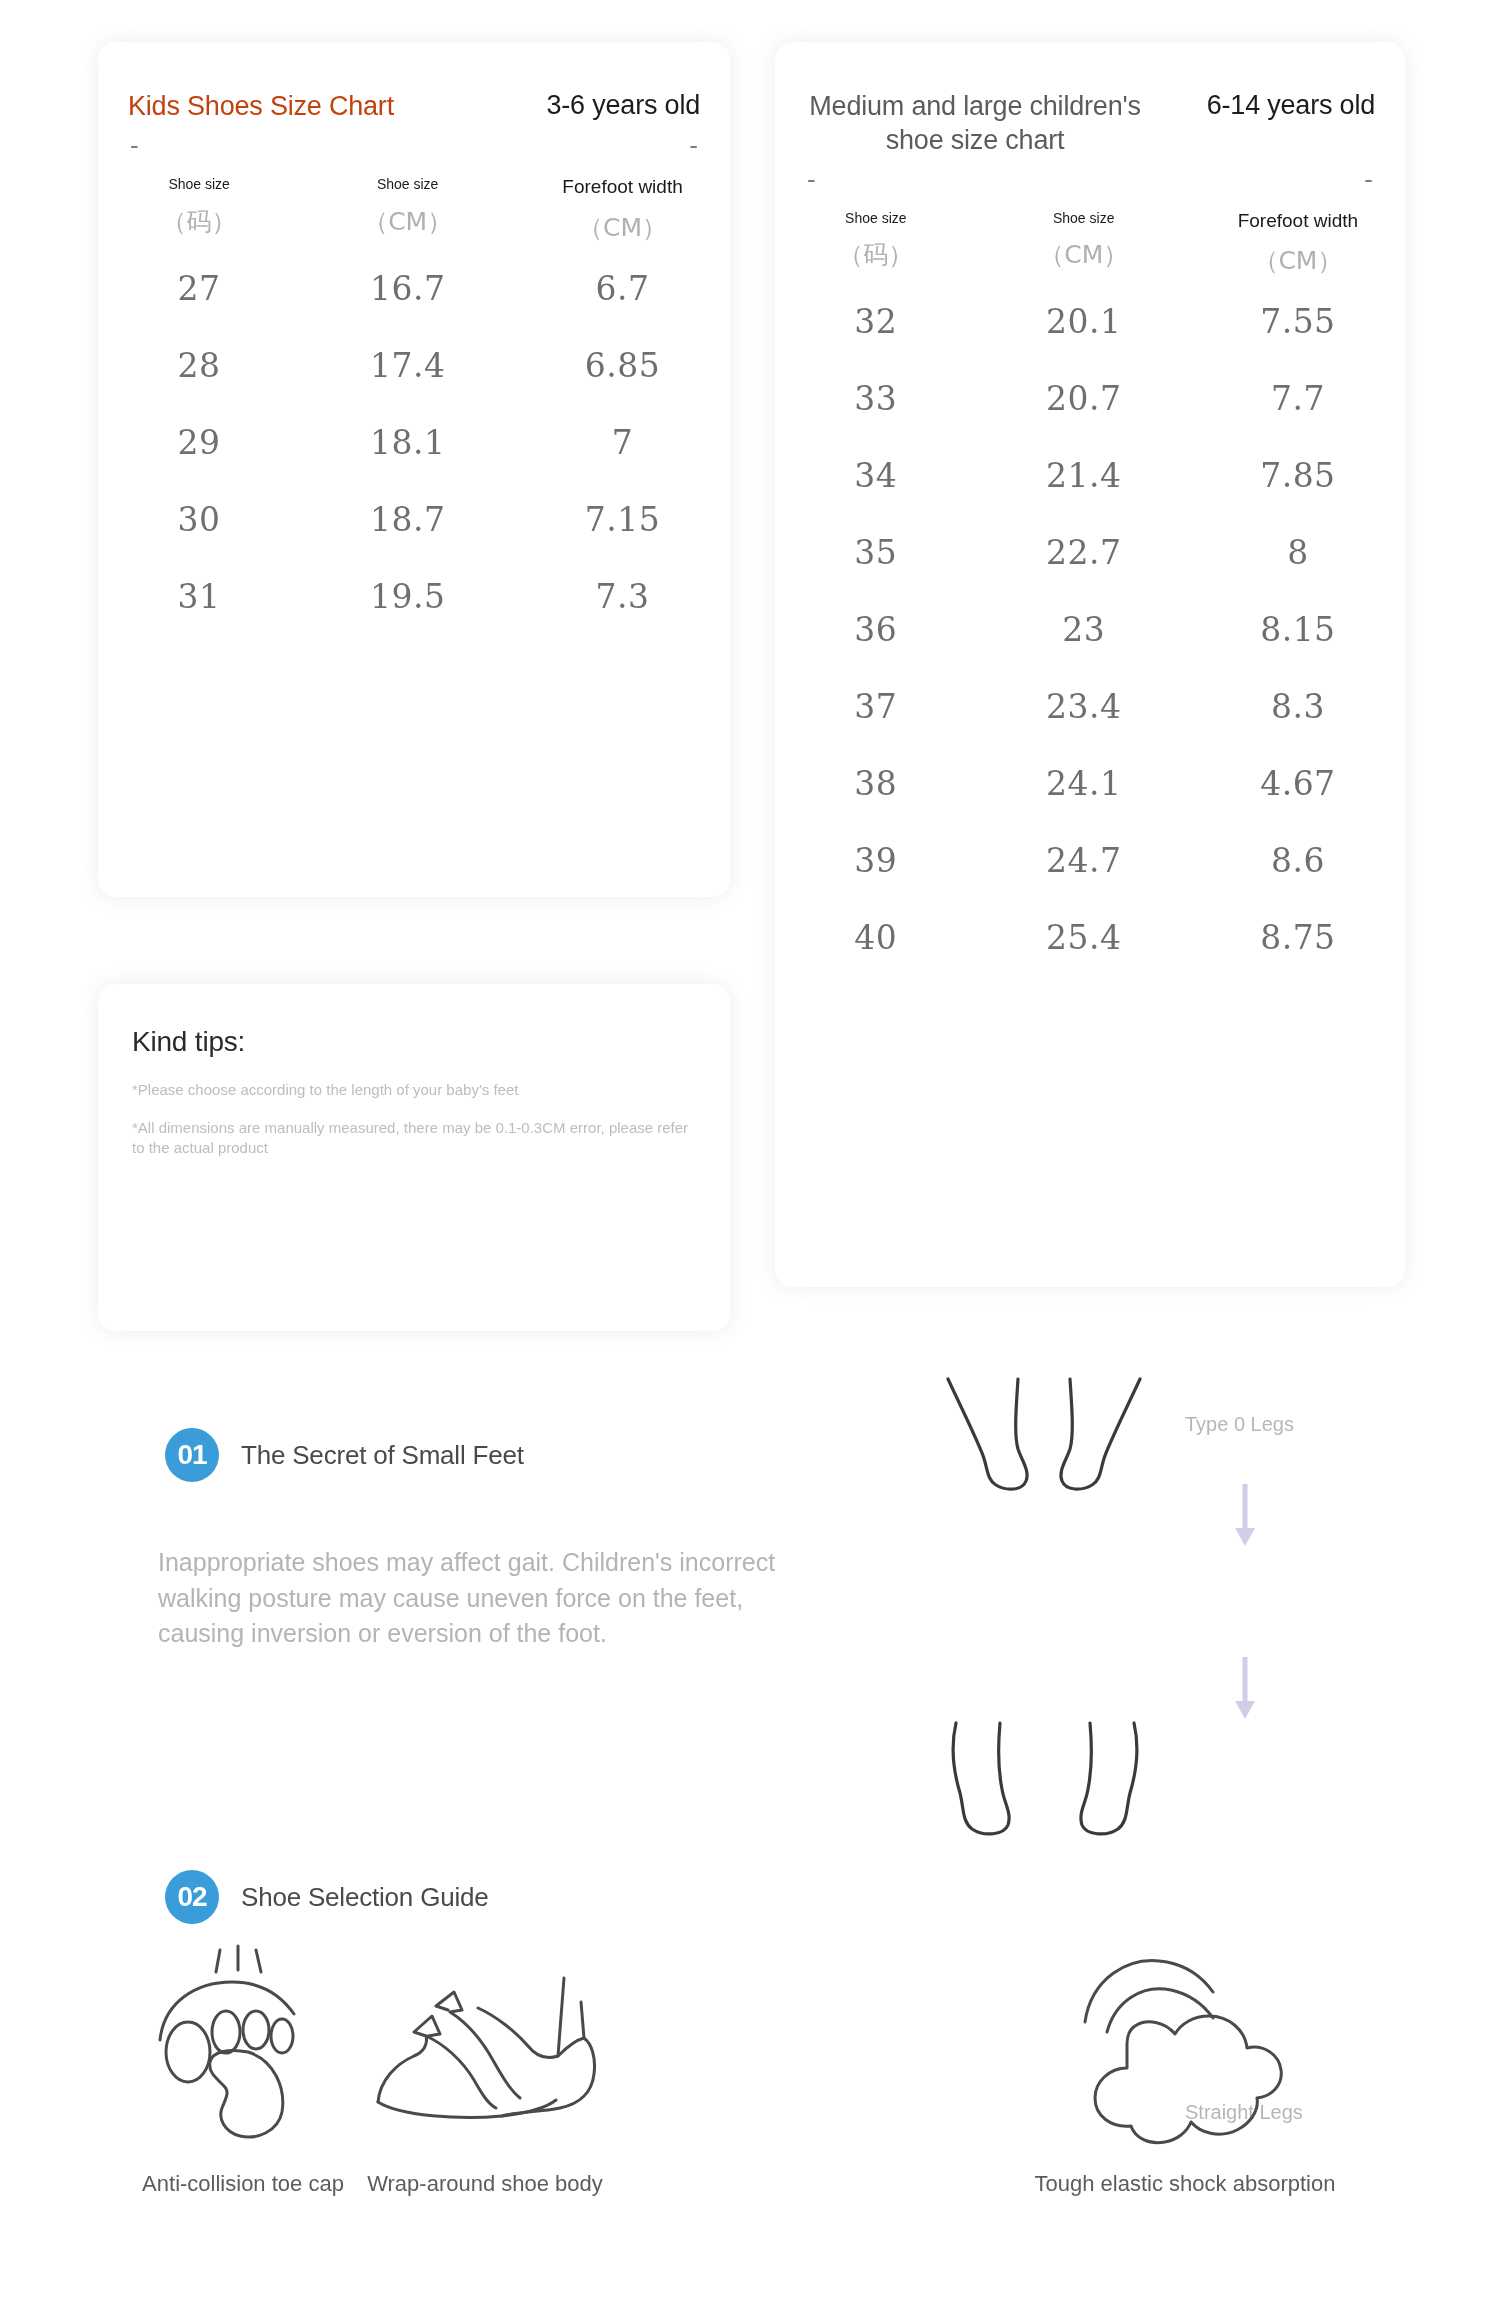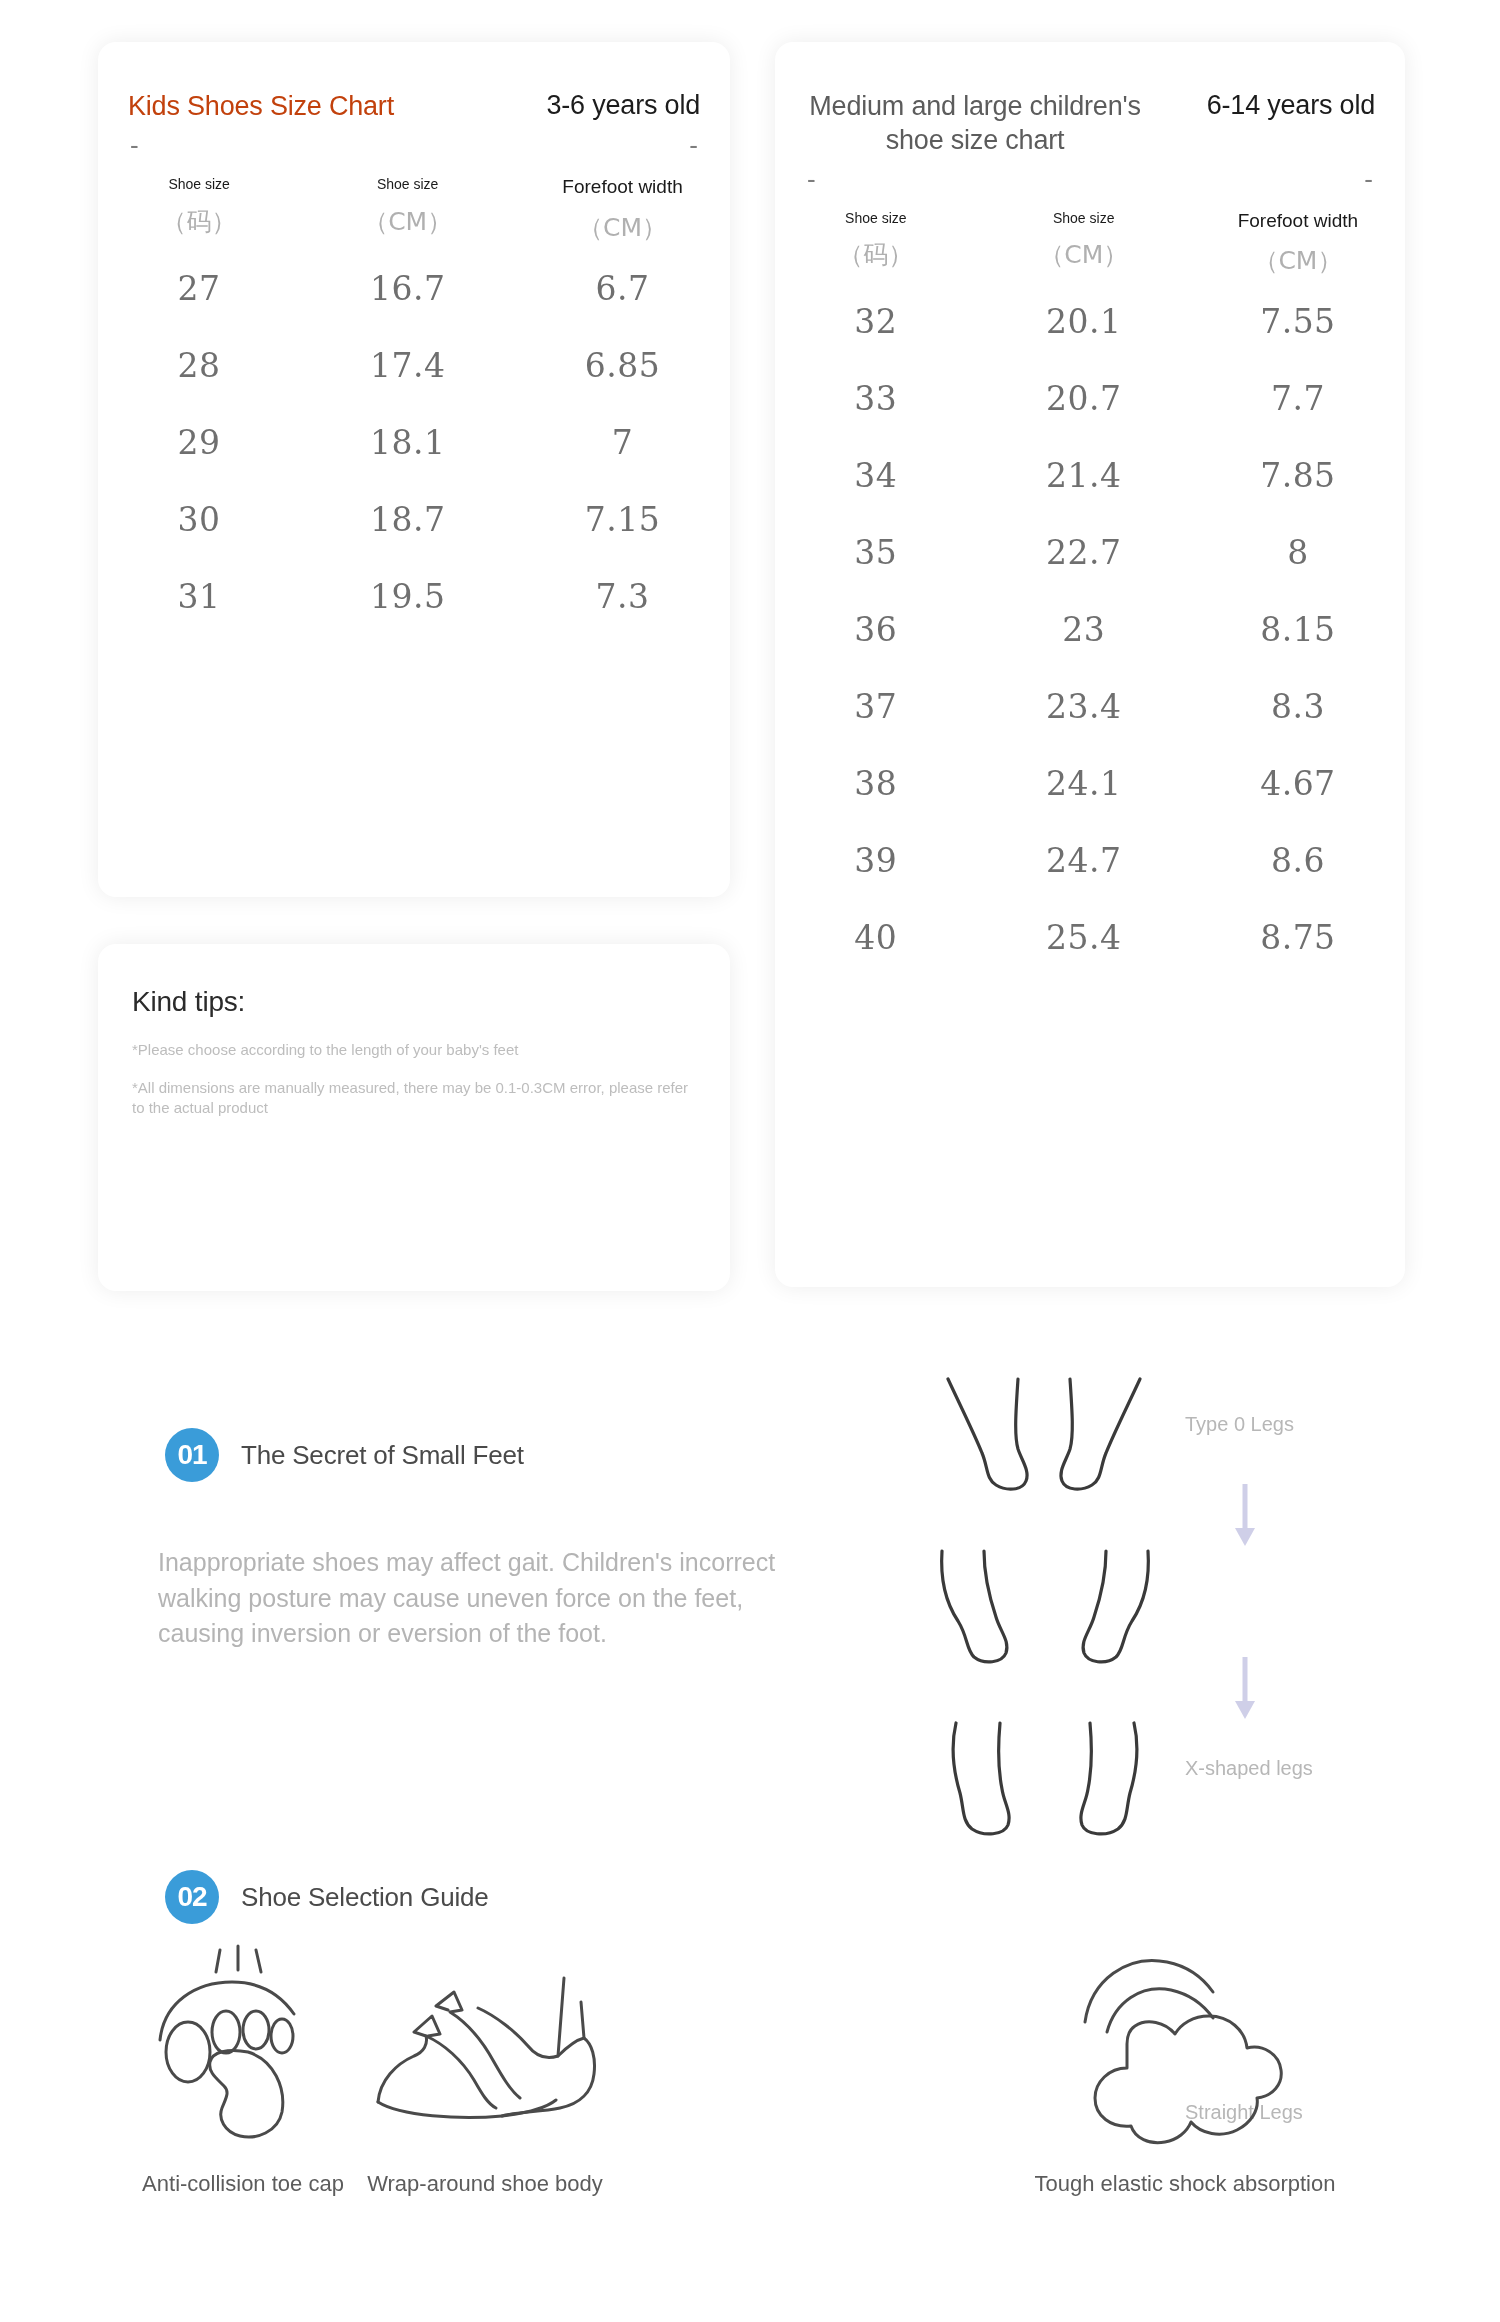--- a/index.html
+++ b/index.html
@@ -13,21 +13,21 @@
   .page { position: relative; width: 1500px; height: 2322px; background: #fff; }
 
   .card {
     position: absolute;
     background: #ffffff;
     border-radius: 18px;
     box-shadow: 0 0 22px rgba(0,0,0,0.075);
   }
   .card-left  { left: 98px;  top: 42px;  width: 632px; height: 855px; }
   .card-right { left: 775px; top: 42px;  width: 630px; height: 1245px; }
-  .card-tips  { left: 98px;  top: 944px; width: 632px; height: 347px; }
+  .card-tips  { left: 98px;  top: 984px; width: 632px; height: 347px; }
 
   .card-head {
     position: relative;
     padding: 48px 30px 0 30px;
     display: flex;
     justify-content: space-between;
     align-items: flex-start;
   }
   .chart-title {
     font-size: 27px;
@@ -303,27 +303,20 @@
         <path d="M18 4 C30 30 44 58 52 78 C58 92 56 104 66 110 C76 116 92 116 96 106 C100 96 92 86 88 74 C84 60 86 34 88 4"></path>
         <path d="M140 4 C142 34 144 60 140 74 C136 86 128 96 132 106 C136 116 152 116 162 110 C172 104 170 92 176 78 C184 58 198 30 210 4"></path>
       </svg>
       <div class="leg-label" style="top:38px;">Type 0 Legs</div>
     </div>
     <svg class="arrow-svg" style="top:105px;" width="120" height="70" viewBox="0 0 120 70">
       <line x1="60" y1="4" x2="60" y2="52" stroke="#cfcfe8" stroke-width="5"></line>
       <polygon points="60,66 50,48 70,48" fill="#cfcfe8"></polygon>
     </svg>
 
-    <div class="leg-row" style="top:172px;">
-      <svg width="230" height="130" viewBox="0 0 230 130" fill="none" stroke="#3a3a3a" stroke-width="3.2" stroke-linecap="round" stroke-linejoin="round">
-        <path d="M12 4 C10 34 16 56 28 74 C38 90 36 102 44 110 C54 118 72 116 76 106 C80 94 70 84 66 70 C60 52 54 28 54 4"></path>
-        <path d="M176 4 C176 28 170 52 164 70 C160 84 150 94 154 106 C158 116 176 118 186 110 C194 102 192 90 202 74 C214 56 220 34 218 4"></path>
-      </svg>
-      <div class="leg-label" style="top:210px;">X-shaped legs</div>
-    </div>
     <svg class="arrow-svg" style="top:278px;" width="120" height="70" viewBox="0 0 120 70">
       <line x1="60" y1="4" x2="60" y2="52" stroke="#cfcfe8" stroke-width="5"></line>
       <polygon points="60,66 50,48 70,48" fill="#cfcfe8"></polygon>
     </svg>
 
     <div class="leg-row" style="top:344px;">
       <svg width="230" height="130" viewBox="0 0 230 130" fill="none" stroke="#3a3a3a" stroke-width="3.2" stroke-linecap="round" stroke-linejoin="round">
         <path d="M26 4 C20 30 24 54 30 74 C34 90 32 102 42 110 C54 118 74 116 78 106 C82 94 74 84 72 70 C68 50 68 26 70 4"></path>
         <path d="M160 4 C162 26 162 50 158 70 C156 84 148 94 152 106 C156 116 176 118 188 110 C198 102 196 90 200 74 C206 54 210 30 204 4"></path>
       </svg>

